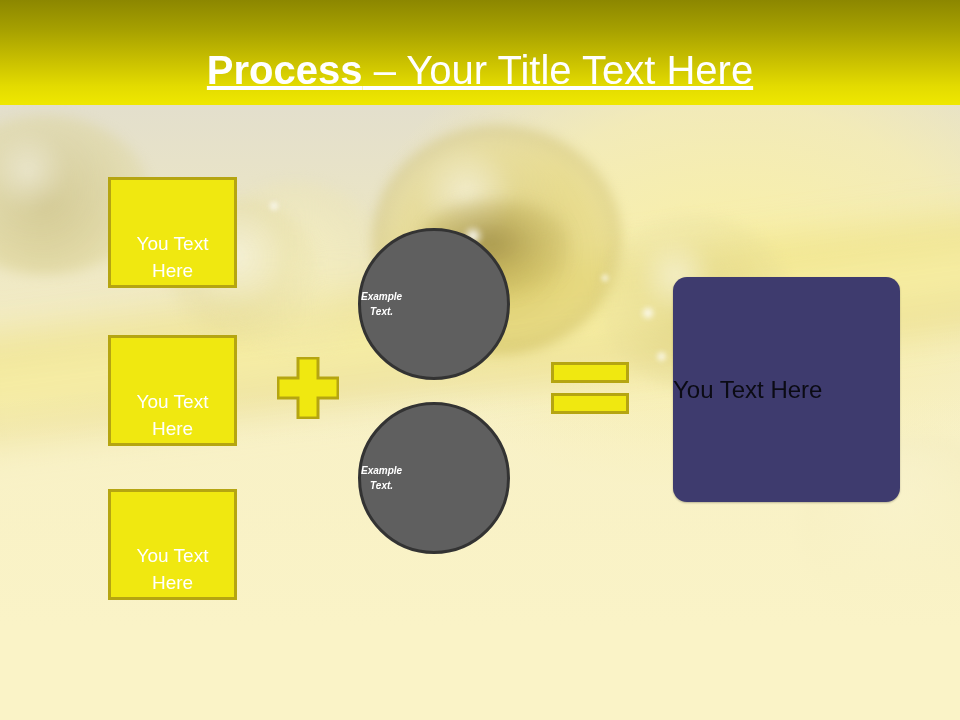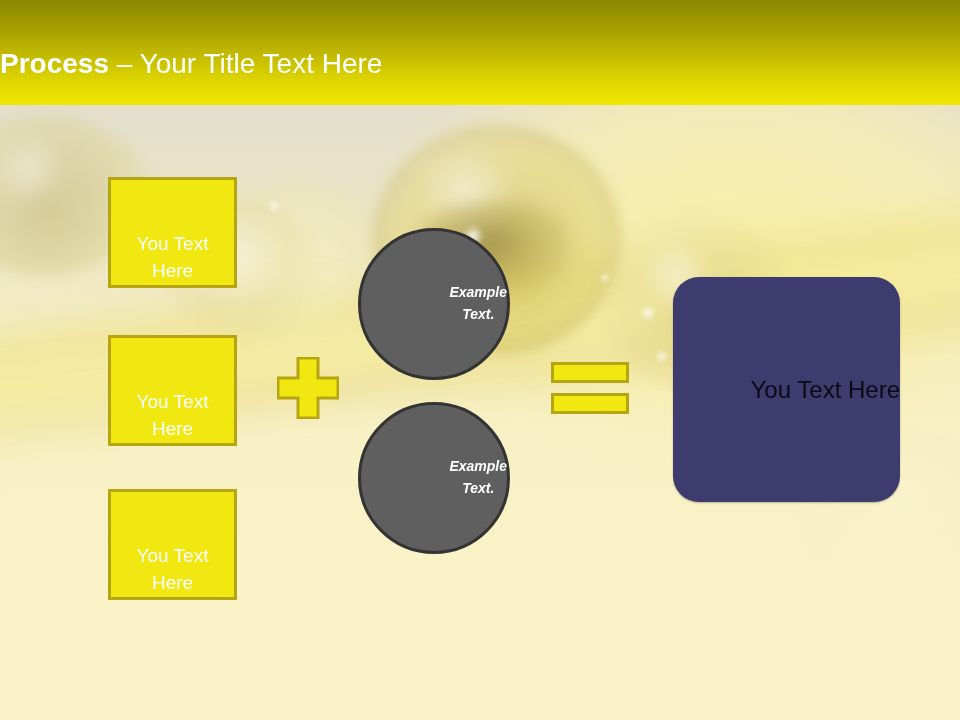--- a/index.html
+++ b/index.html
@@ -131,24 +131,26 @@
     position: absolute;
     left: 0; top: 0;
     width: 960px; height: 105px;
     background: linear-gradient(to bottom, #8C8700 0%, #A6A000 28%, #C9C000 58%, #E3DB00 82%, #EFE800 100%);
     overflow: hidden;
   }
   .title-text {
     position: absolute;
     left: 0; right: 0;
     top: 50px;
+    text-align: center;
     color: #ffffff;
-    font-size: 28px;
+    font-size: 40px;
     line-height: 1;
     white-space: nowrap;
+    text-decoration: underline;
   }
   .title-strong { font-weight: bold; }
   .title-rest { font-weight: normal; }
 
   
   .ybox {
     position: absolute;
     box-sizing: border-box;
     width: 129px;
     height: 111px;
@@ -176,28 +178,28 @@
 
   
   .circle {
     position: absolute;
     box-sizing: border-box;
     width: 152px; height: 152px;
     border-radius: 50%;
     background: #5F5F5F;
     border: 3px solid #333333;
     color: #ffffff;
-    font-size: 14px;
+    font-size: 10px;
     font-weight: bold;
     font-style: italic;
     line-height: 1.55;
     text-align: center;
     display: flex;
     align-items: center;
-    justify-content: flex-end;
+    justify-content: flex-start;
   }
   .circle-1 { left: 358px; top: 228px; }
   .circle-2 { left: 358px; top: 402px; }
 
   
   .equals {
     position: absolute;
     left: 551px; top: 362px;
     width: 78px; height: 52px;
   }
@@ -207,27 +209,27 @@
     background: #F0E810;
     border: 3px solid #B5A511;
   }
   .eq-gap { height: 10px; }
 
   
   .result-box {
     position: absolute;
     left: 673px; top: 277px;
     width: 227px; height: 225px;
-    border-radius: 26px;
+    border-radius: 14px;
     background: #3E3B6E;
     color: #0B0B14;
     font-size: 24px;
     display: flex;
     align-items: center;
-    justify-content: flex-end;
+    justify-content: flex-start;
     box-shadow: 0 1px 2px rgba(0,0,0,0.25);
   }
 </style>
 </head>
 <body>
 
 <div class="slide">
 
   <div class="bg-photo">
     <div class="bg-base"></div>

